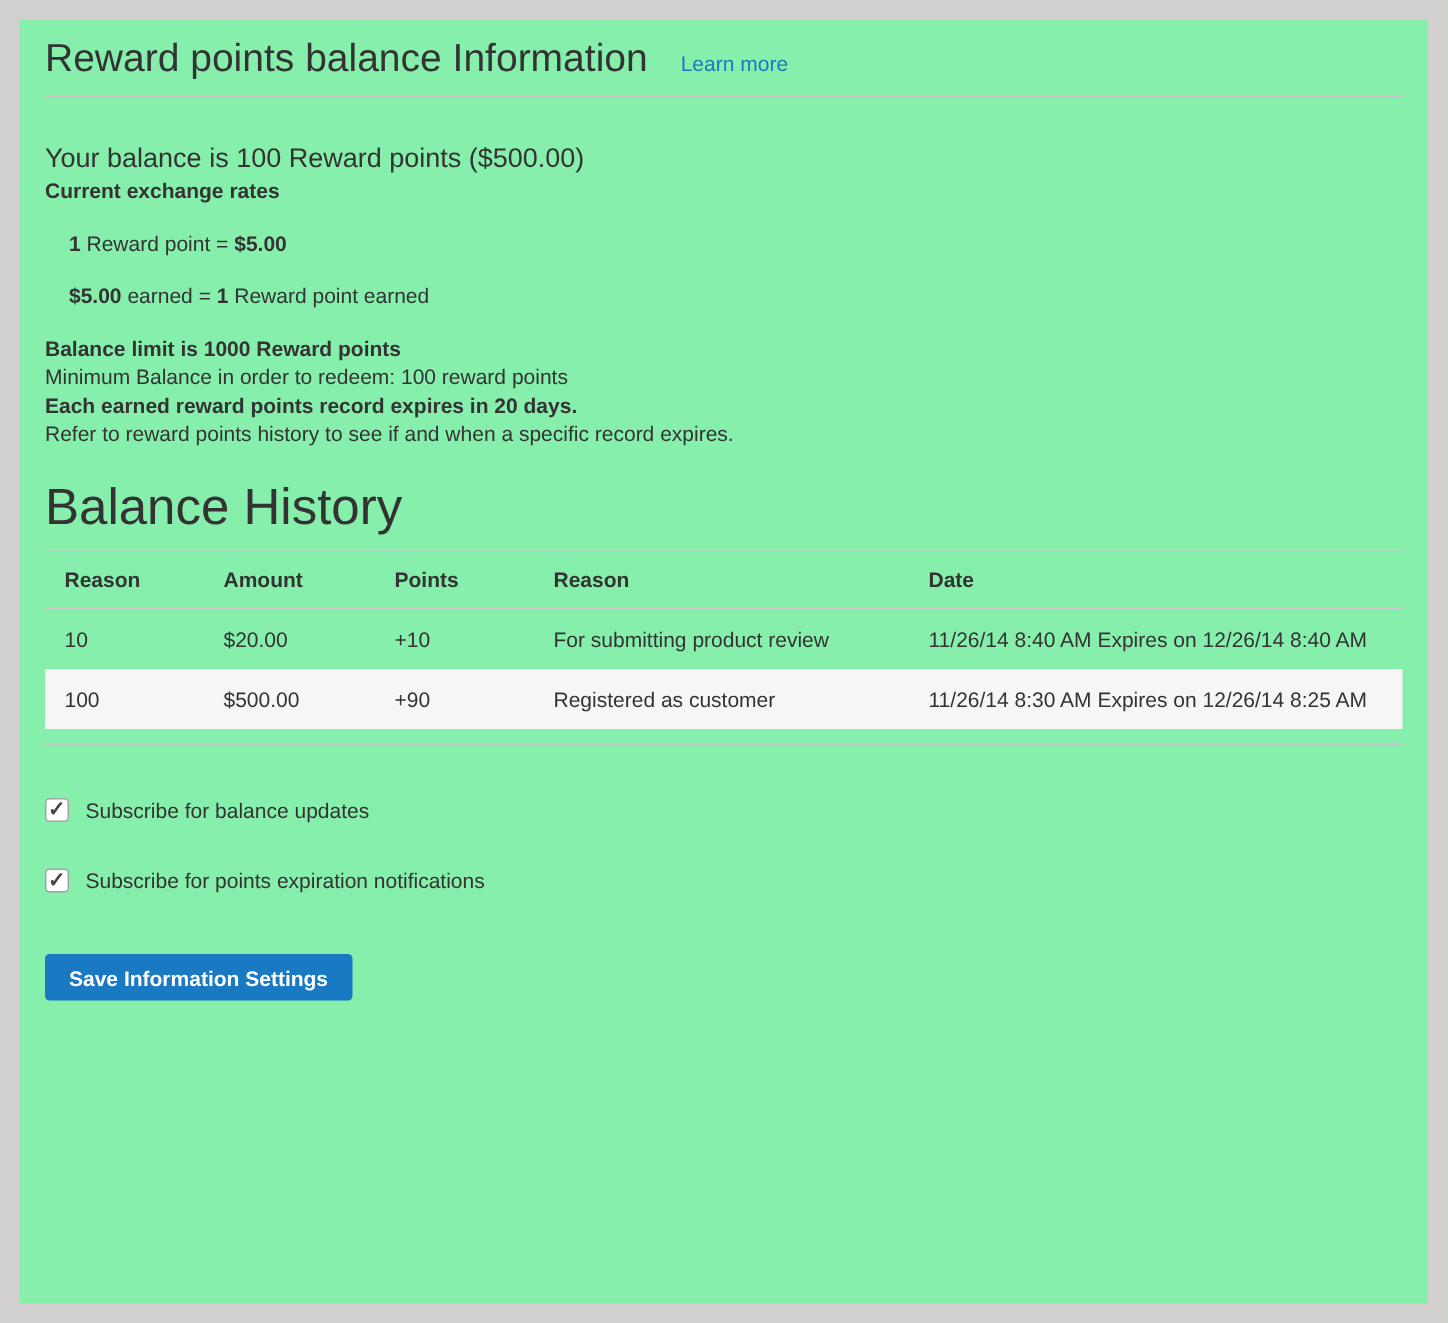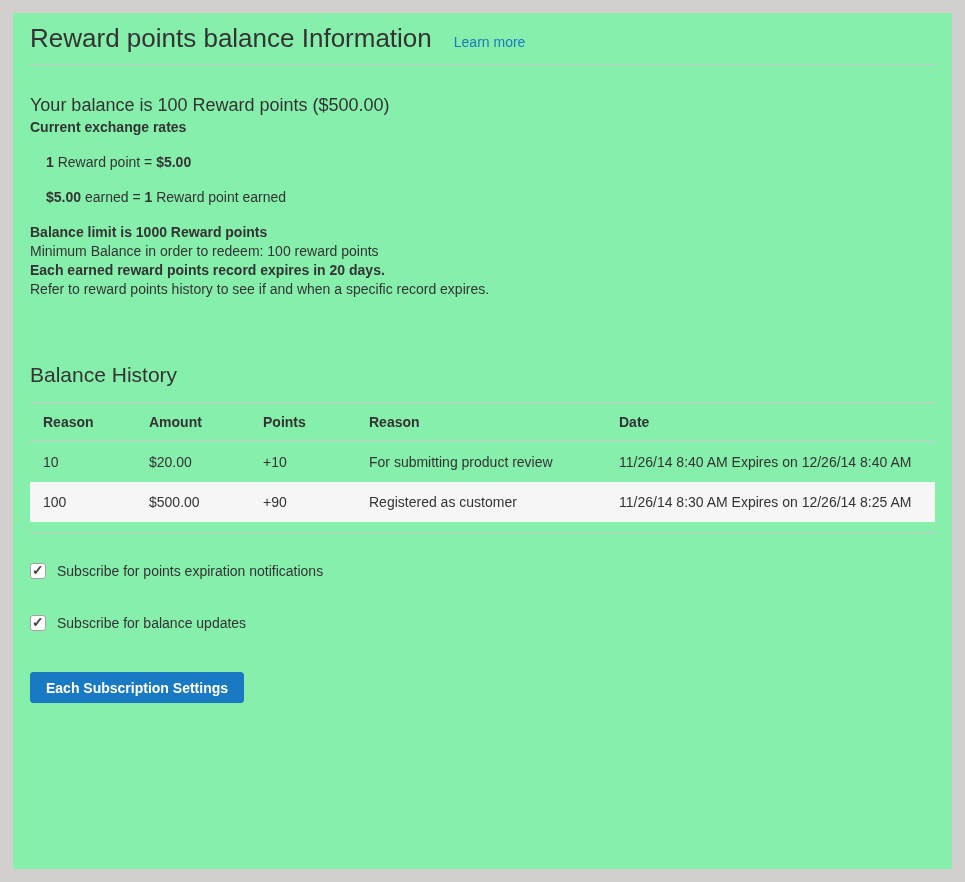--- a/index.html
+++ b/index.html
@@ -58,24 +58,24 @@
     margin: 0;
   }
   .bold { font-weight: 700; }
   .mt-36 { margin-top: 36px; }
   .mt-26 { margin-top: 26px; }
   .mt-13 { margin-top: 13px; }
   .mt-12 { margin-top: 12px; }
   .rate-lines p { margin: 16px; font-size: 14px; line-height: 19px; }
   
   h2.section-title {
-    font-size: 21px;
+    font-size: 34px;
     font-weight: 300;
     color: #333333;
-    margin: 60px 0 0 0;
+    margin: 24px 0 0 0;
     line-height: 31px;
   }
   table.history {
     width: 100%;
     border-collapse: collapse;
     margin-top: 12px;
     font-size: 14px;
   }
   table.history th {
     text-align: left;
@@ -199,25 +199,25 @@
         <td>$500.00</td>
         <td>+90</td>
         <td>Registered as customer</td>
         <td>11/26/14 8:30 AM Expires on 12/26/14 8:25 AM</td>
       </tr>
     </tbody>
   </table>
 
   <hr class="divider divider-2">
 
+  <div class="option-row first">
+    <input type="checkbox" id="opt-balance" checked="true" style="">
+    <label for="opt-balance">Subscribe for balance updates</label>
+  </div>
+
   <div class="option-row">
     <input type="checkbox" id="opt-expiration" checked="true" style="">
     <label for="opt-expiration">Subscribe for points expiration notifications</label>
   </div>
 
-  <div class="option-row first">
-    <input type="checkbox" id="opt-balance" checked="true" style="">
-    <label for="opt-balance">Subscribe for balance updates</label>
-  </div>
-
-  <button class="save-btn">Each Subscription Settings</button>
+  <button class="save-btn">Save Information Settings</button>
 
 </div>
 
 </body></html>

